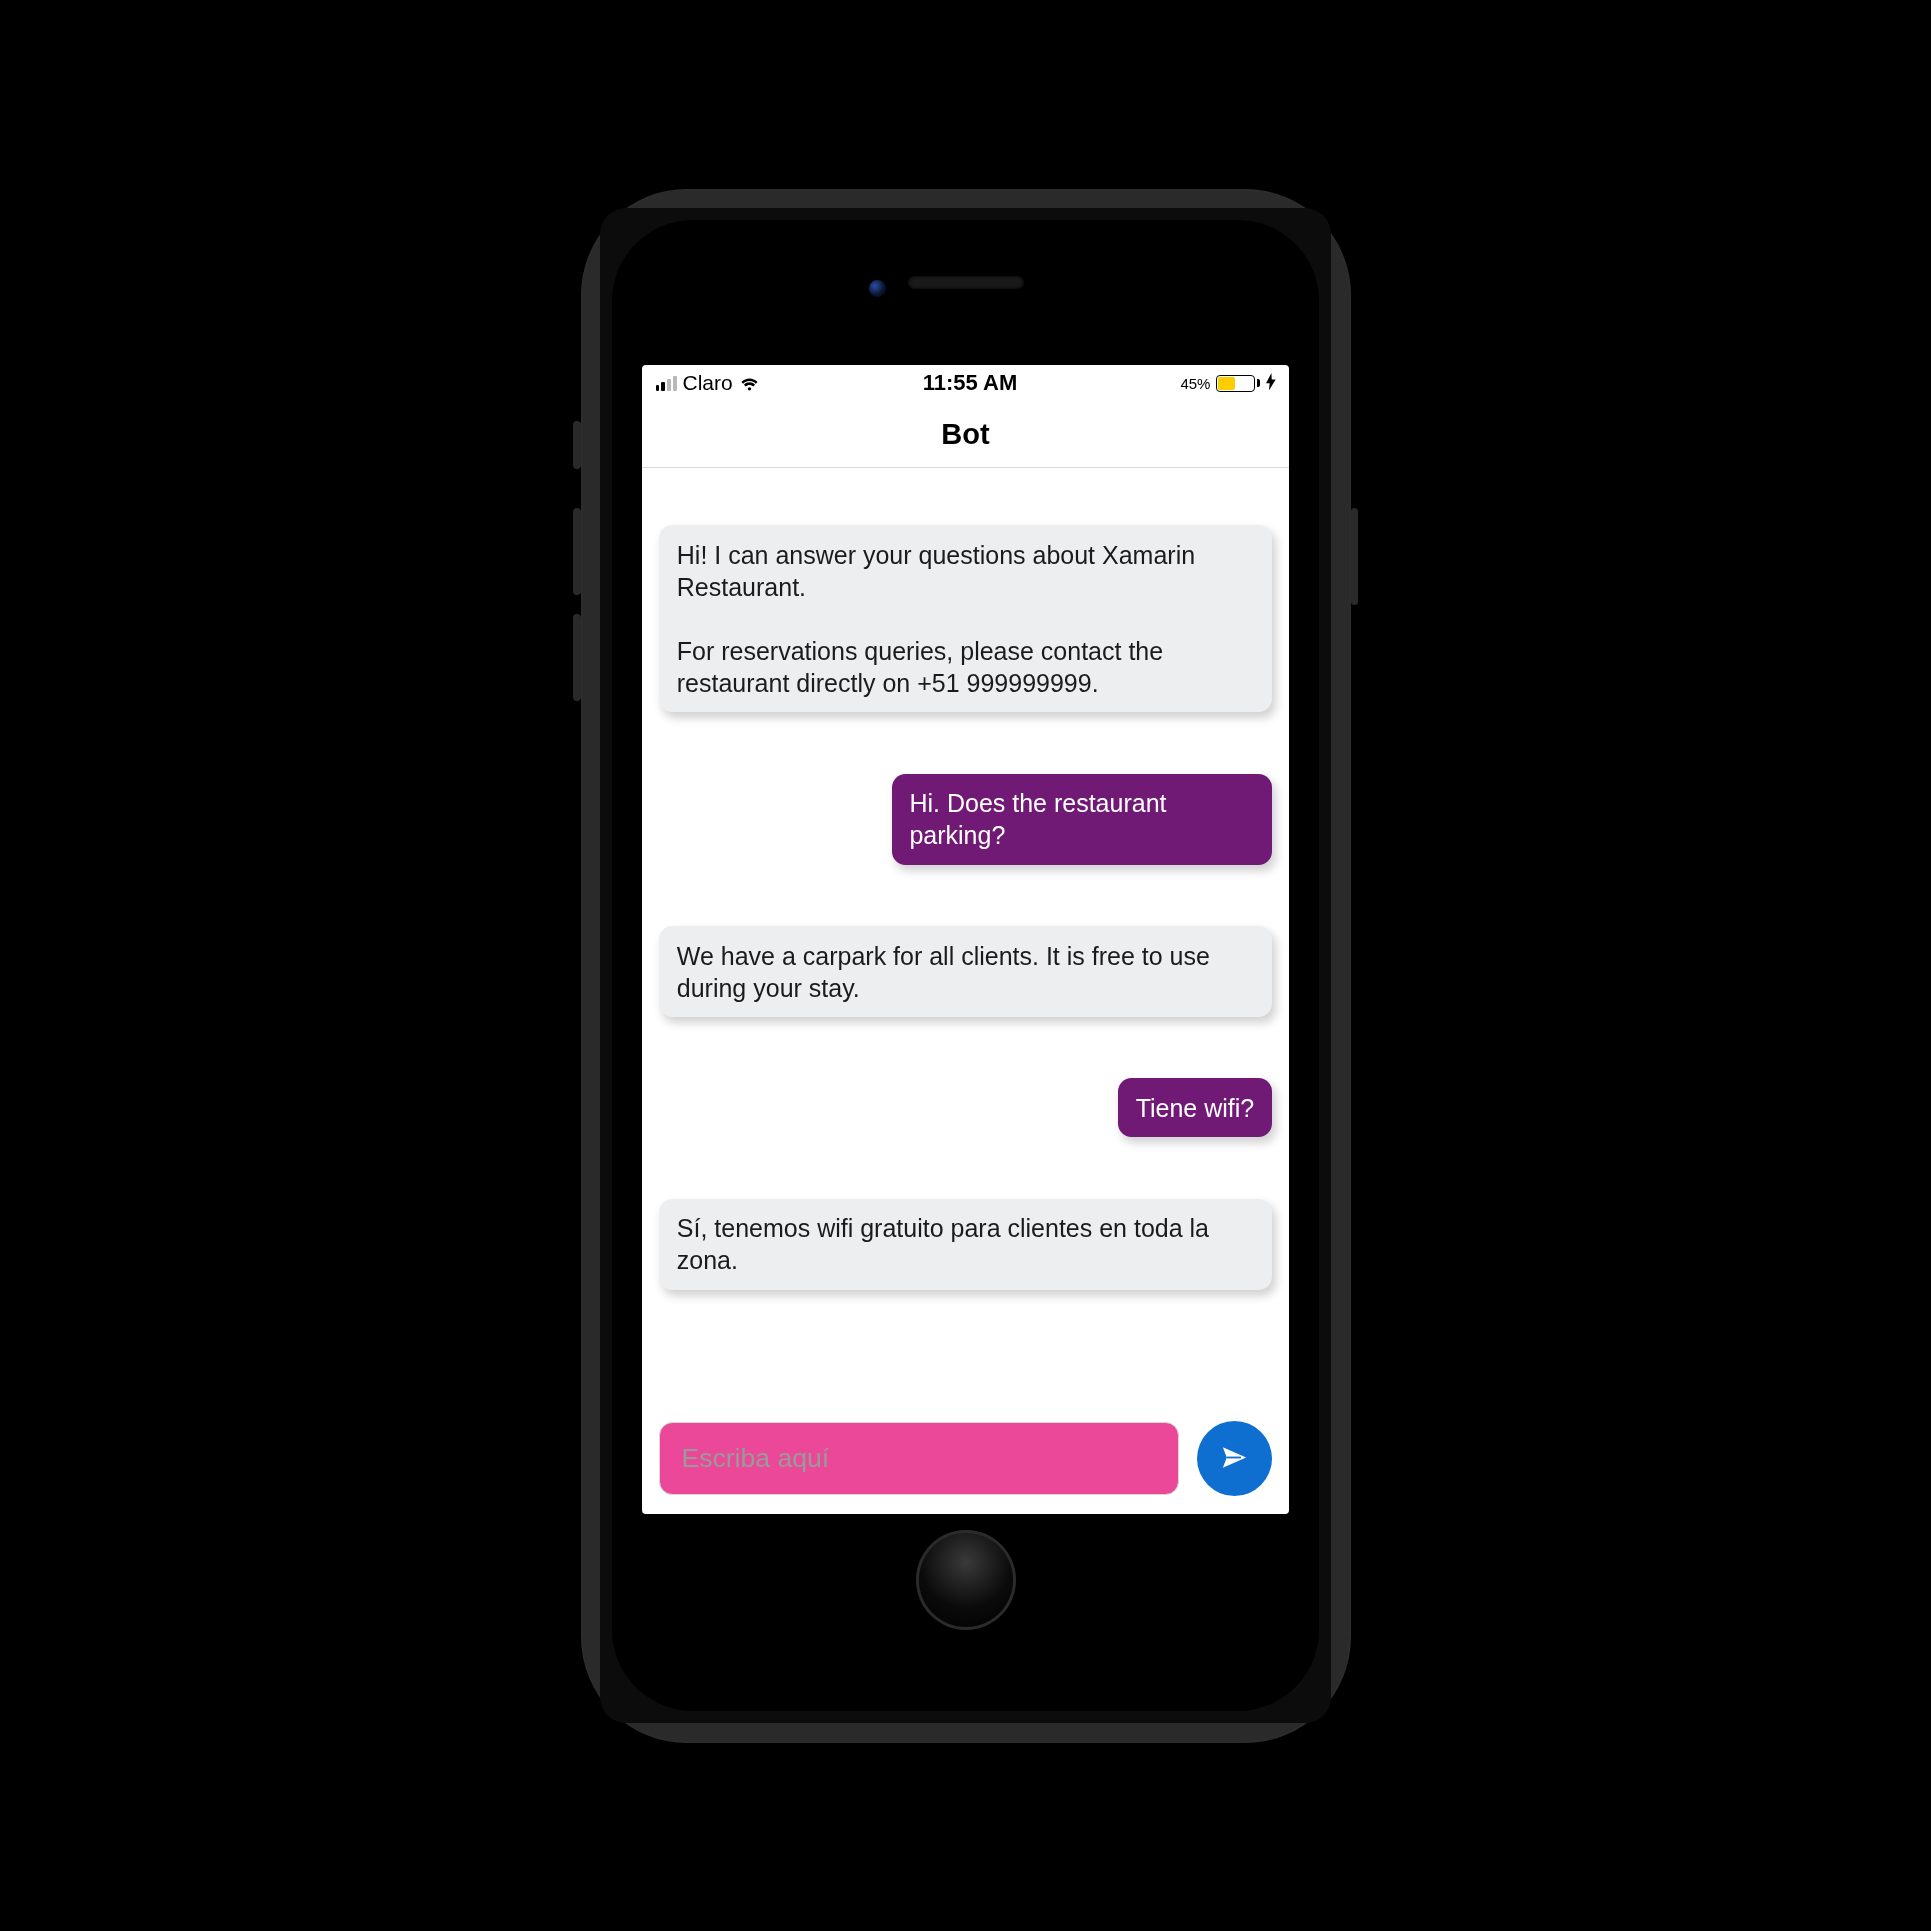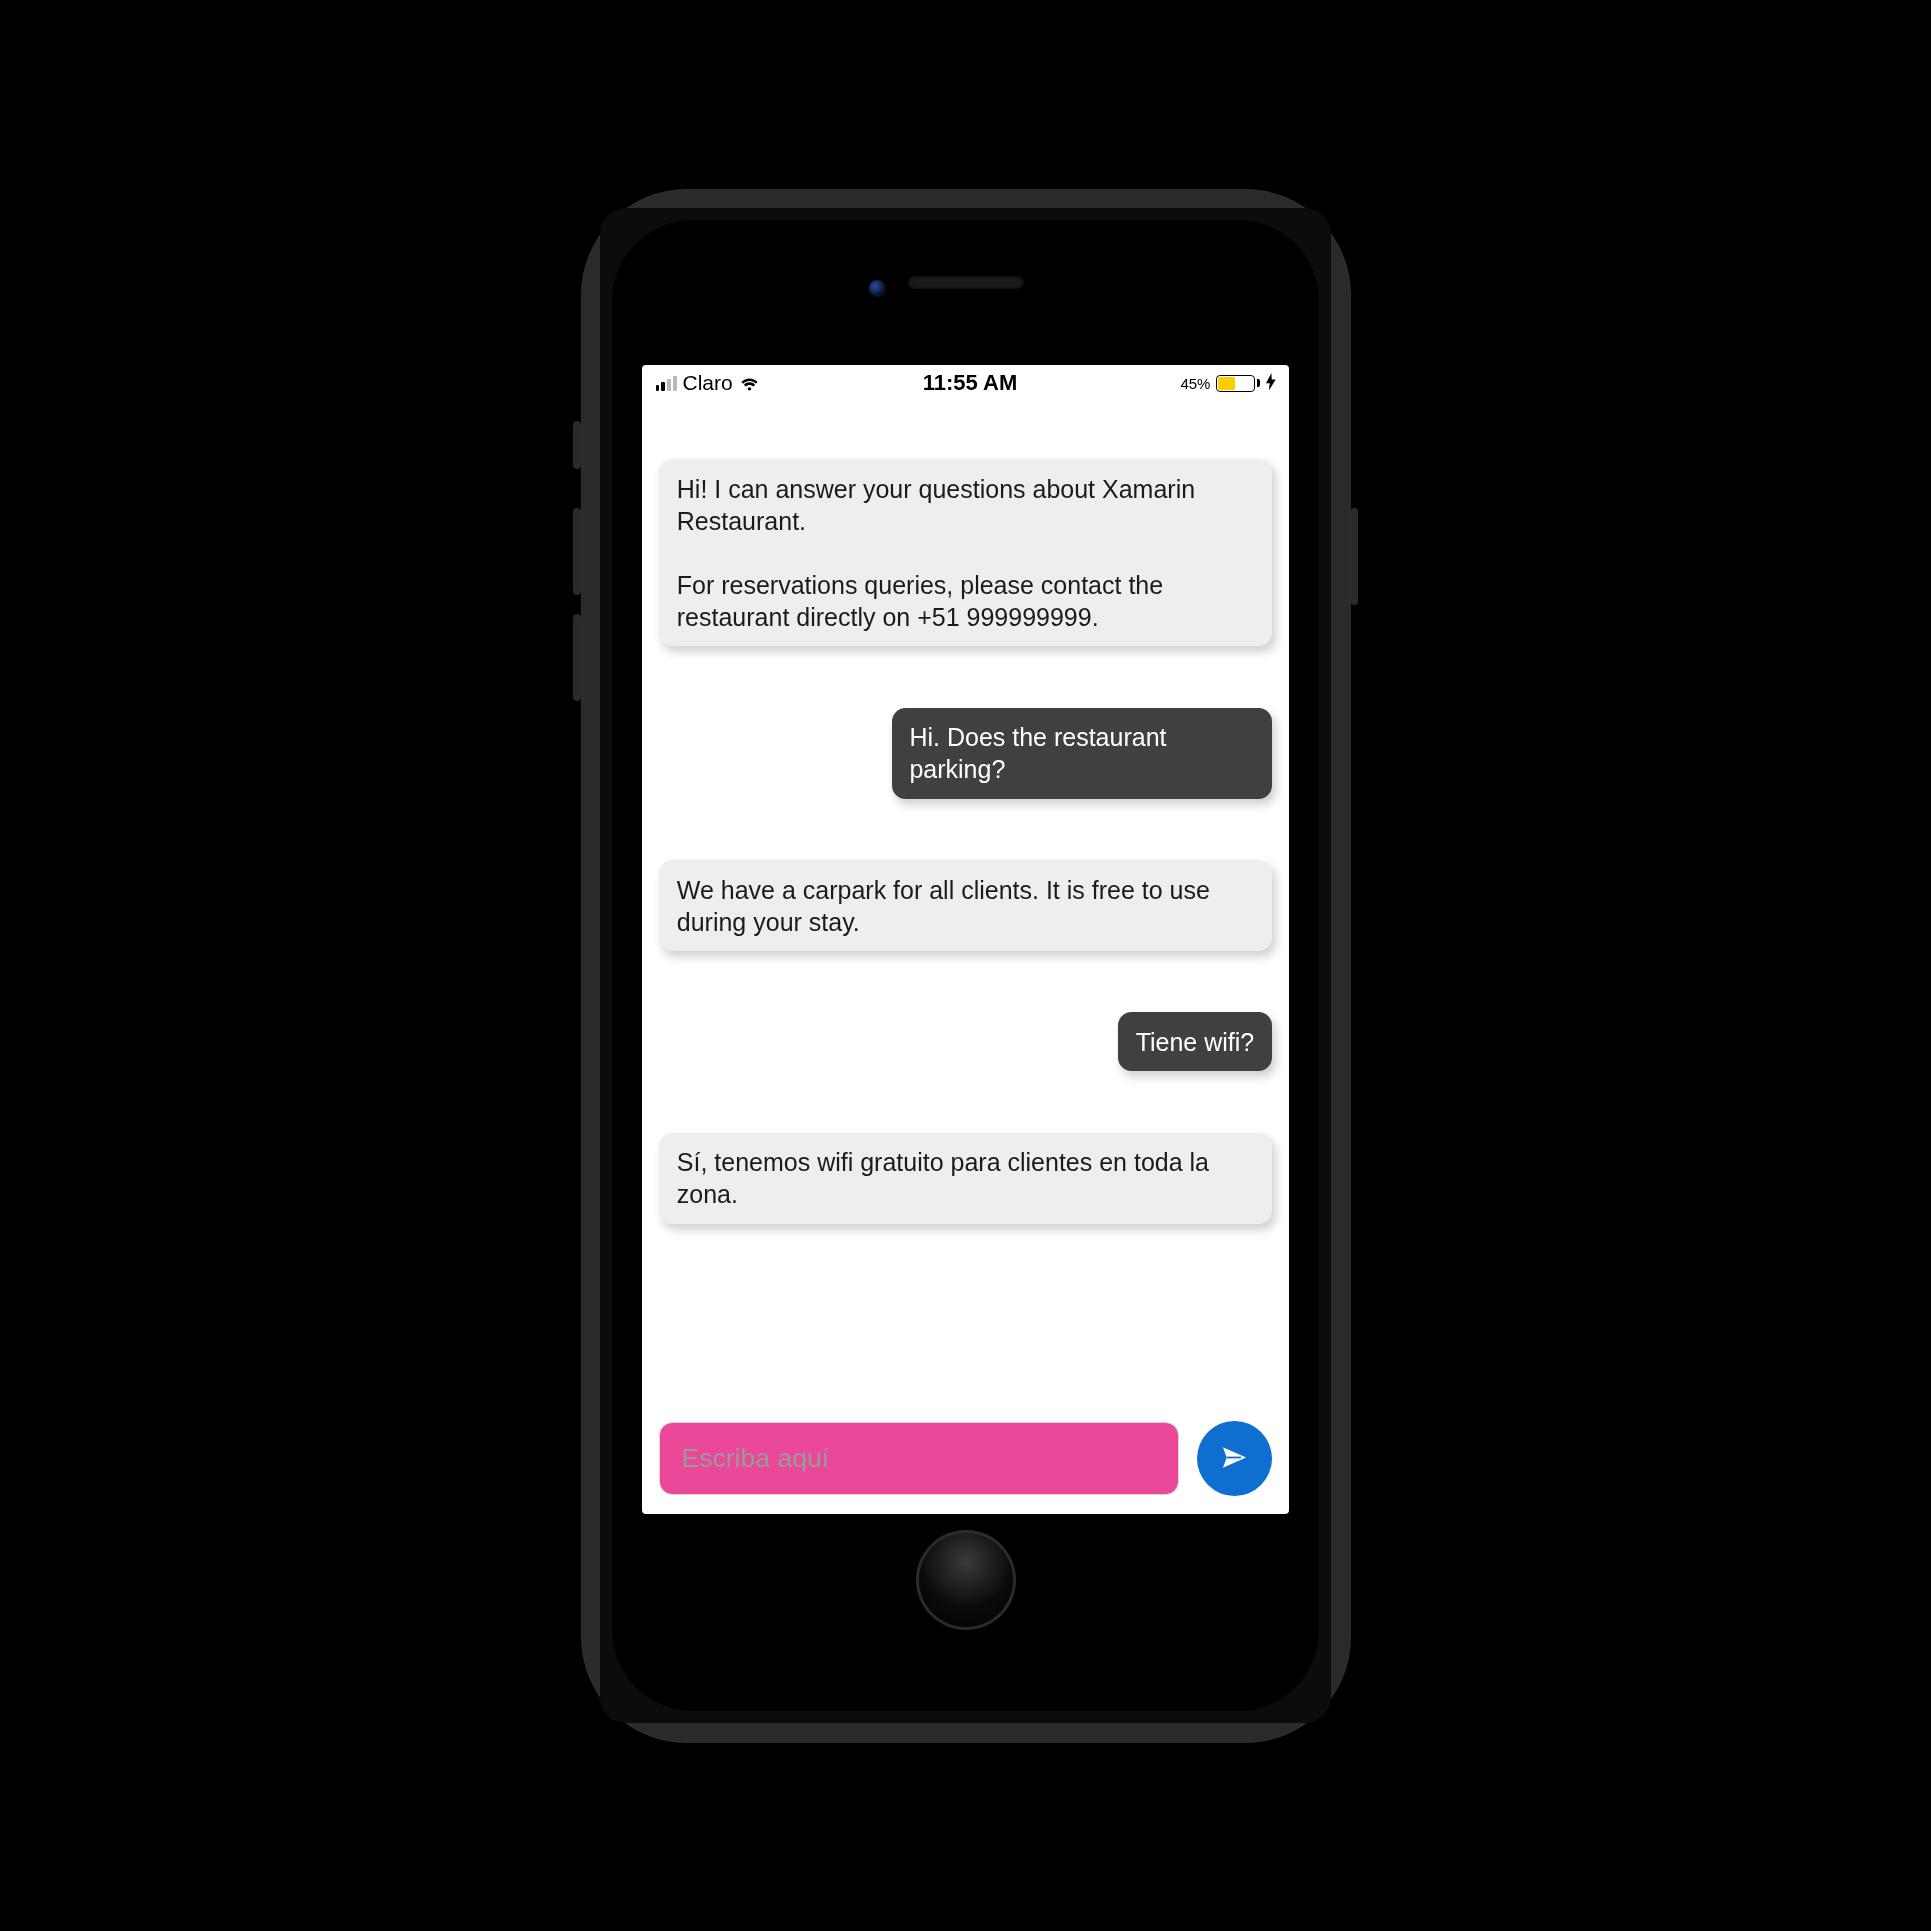--- a/index.html
+++ b/index.html
@@ -154,21 +154,21 @@
     padding: 13.5px 17.4px;
     font-size: 25px;
     line-height: 1.28;
     box-shadow: 3.9px 5.8px 9.7px rgba(0,0,0,.18);
     max-width: 100%;
     white-space: pre-line;
   }
   .row { display:flex;margin-top:44px; }
   .row.bot .bubble { background:#edeef0; color:#1b1b1b; }
   .row.user { justify-content:flex-end; }
-  .row.user .bubble { background:#404040; color:#fff; max-width: 62%;}
+  .row.user .bubble { background:#701a75; color:#fff; max-width: 62%;}
   .row.bot .bubble.full { width:100%; }
 
   
   .input-bar {
     padding: 17.4px;
     display:flex; align-items:center; gap:17.4px;
   }
   .text-input {
     flex:1;
     height: 73px;
@@ -233,20 +233,23 @@
                 <div class="battery-cap"></div>
               </div>
               <span>
                 <svg width="9.7" height="17.4" viewBox="0 0 10 18">
                     <path d="M5.6 0L0 10.5h3.8L3 18l7-11.2H5.9L5.6 0z" fill="#000"></path>
                   </svg>
               </span>
             </div>
           </div>
 
+          <div class="title-bar">
+            <span>Bot</span>
+          </div>
 
           <div class="messages">
             <div class="row bot">
               <div class="bubble full">Hi! I can answer your questions about Xamarin Restaurant.
 
 For reservations queries, please contact the restaurant directly on +51 999999999.</div>
             </div>
             <div class="row user">
               <div class="bubble">Hi. Does the restaurant parking?</div>
             </div>

